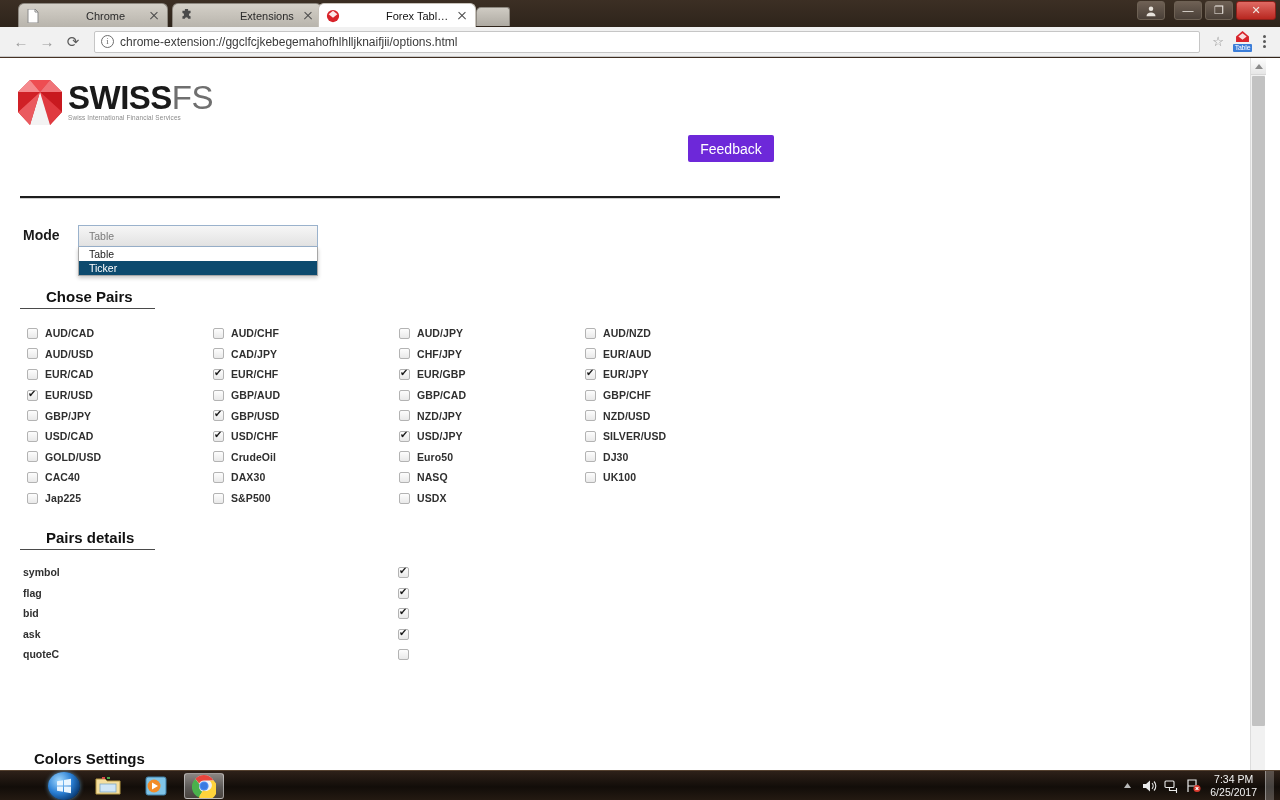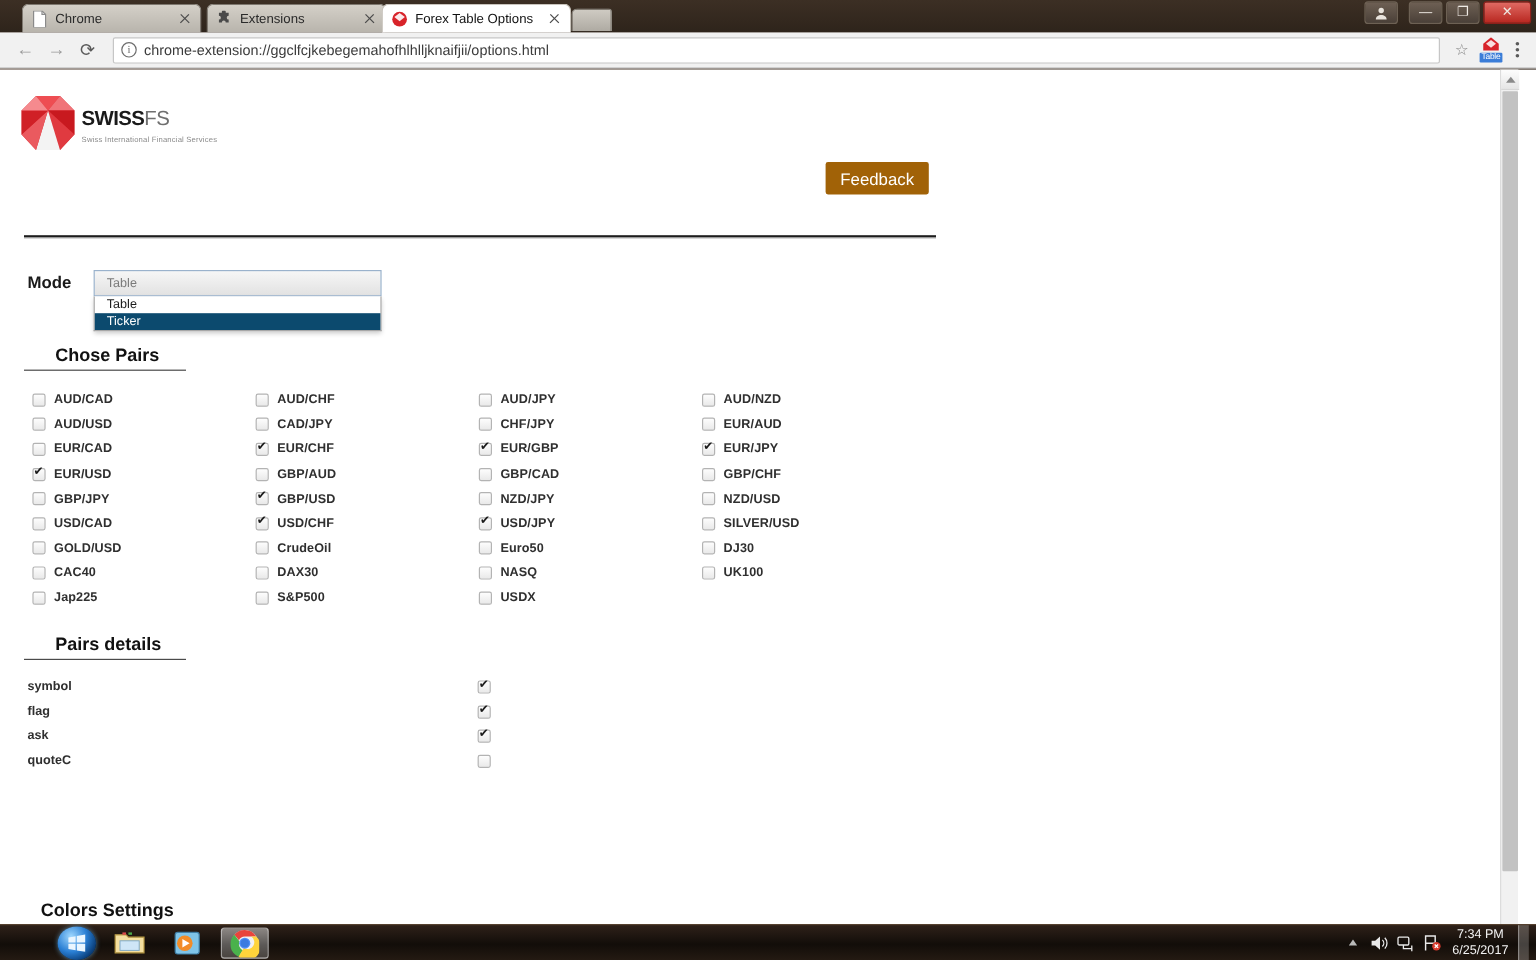--- a/index.html
+++ b/index.html
@@ -39,21 +39,21 @@
     background: #ffffff;
     border-color: #c7c2ba;
     z-index: 5;
   }
   .tab-favicon {
     width: 15px; height: 15px; flex: 0 0 15px; margin-right: 6px;
     display: flex; align-items: center; justify-content: center;
   }
   .tab-title {
     font-size: 11px; color: #2a2a2a; white-space: nowrap;
-    overflow: hidden; text-overflow: ellipsis; flex: 1 1 auto;
+    overflow: hidden; text-overflow: ellipsis; flex: 1 1 auto; margin-left: 40px;
   }
   .tab.active .tab-title { color: #111; }
   .tab-close {
     width: 14px; height: 14px; flex: 0 0 14px; margin-left: 4px;
     position: relative; cursor: pointer;
   }
   .tab-close::before, .tab-close::after {
     content: ""; position: absolute; left: 2px; top: 6px;
     width: 10px; height: 1.4px; background: #4a4a4a;
   }
@@ -142,21 +142,21 @@
   #scroll-thumb {
     position: absolute; left: 1px; top: 18px; width: 13px; height: 650px;
     background: #c2c2c2; border-radius: 1px; cursor: pointer;
   }
 
   
   #brand-row { position: absolute; left: 0; top: 10px; width: 1265px; height: 70px; }
   #logo-wrap { position: absolute; left: 16px; top: 10px; display: flex; align-items: center; }
   #logo-mark { width: 48px; height: 50px; flex: 0 0 48px; }
   #logo-text { margin-left: 4px; }
-  #logo-word { font-size: 17px; font-weight: bold; letter-spacing: -0.5px; line-height: 26px; margin-top: 12px; }
+  #logo-word { font-size: 33px; font-weight: bold; letter-spacing: -0.5px; line-height: 26px; margin-top: 12px; }
   #logo-word .w1 { color: #1a1a1a; }
   #logo-word .w2 { color: #6f6f6f; font-weight: normal; }
   #logo-tag { font-size: 6.4px; color: #8a8a8a; letter-spacing: 0.15px; margin-top: 1px; }
 
   #feedback-button {
     position: absolute; left: 688px; top: 77px; width: 86px; height: 27px;
     background: #ee3b3b; color: #fff; border: none; border-radius: 2px;
     font-size: 14px; font-family: "Liberation Sans", sans-serif; cursor: pointer;
     display: flex; align-items: center; justify-content: center;
   }
@@ -365,21 +365,21 @@
           </span>
           <span id="logo-text">
             <span id="logo-word">
               <span class="w1">SWISS</span><span class="w2">FS</span>
             </span>
             <div id="logo-tag">Swiss International Financial Services</div>
           </span>
         </div>
       </div>
 
-      <button id="feedback-button" style="background: #a16207;">Feedback</button>
+      <button id="feedback-button" style="background: #6d28d9;">Feedback</button>
 
       <div id="top-rule"></div>
 
       <div id="mode-row">
         <span id="mode-label">Mode</span>
         <div id="mode-select-box">Table</div>
         <div id="mode-dropdown">
           <div class="mode-option">Table</div>
           <div class="mode-option highlighted">Ticker</div>
         </div>
@@ -546,20 +546,24 @@
       <div class="section-title" style="left:46px; top:471px;">Pairs details</div>
       <div class="section-rule" style="left:20px; top:491px; width:135px;"></div>
 
       <div id="details-list">
         <div class="detail-row">
             <span class="detail-label">symbol</span>
             <span class="cb checked detail-cb"></span>
           </div>
         <div class="detail-row">
             <span class="detail-label">flag</span>
+            <span class="cb checked detail-cb"></span>
+          </div>
+        <div class="detail-row">
+            <span class="detail-label">bid</span>
             <span class="cb checked detail-cb"></span>
           </div>
         <div class="detail-row">
             <span class="detail-label">ask</span>
             <span class="cb checked detail-cb"></span>
           </div>
         <div class="detail-row">
             <span class="detail-label">quoteC</span>
             <span class="cb detail-cb"></span>
           </div>

